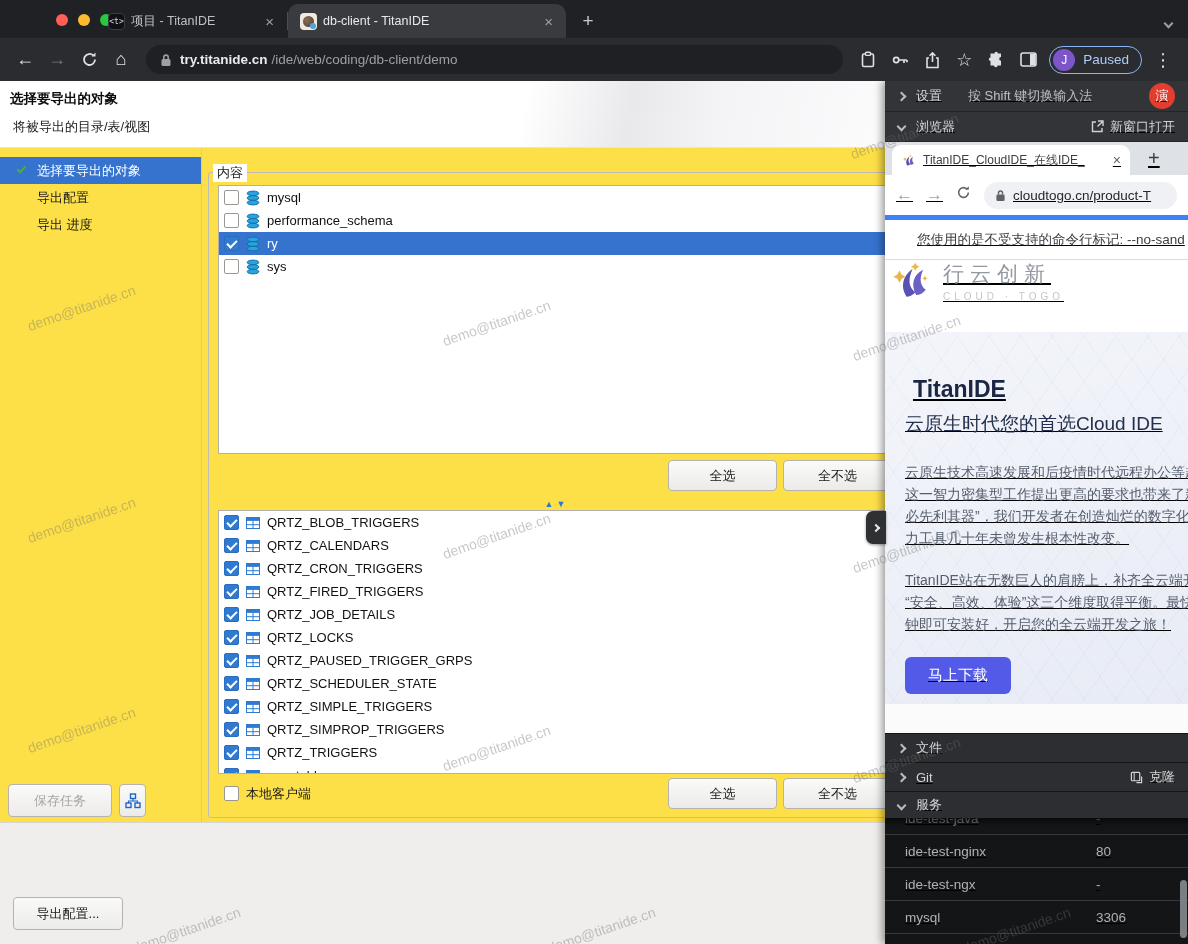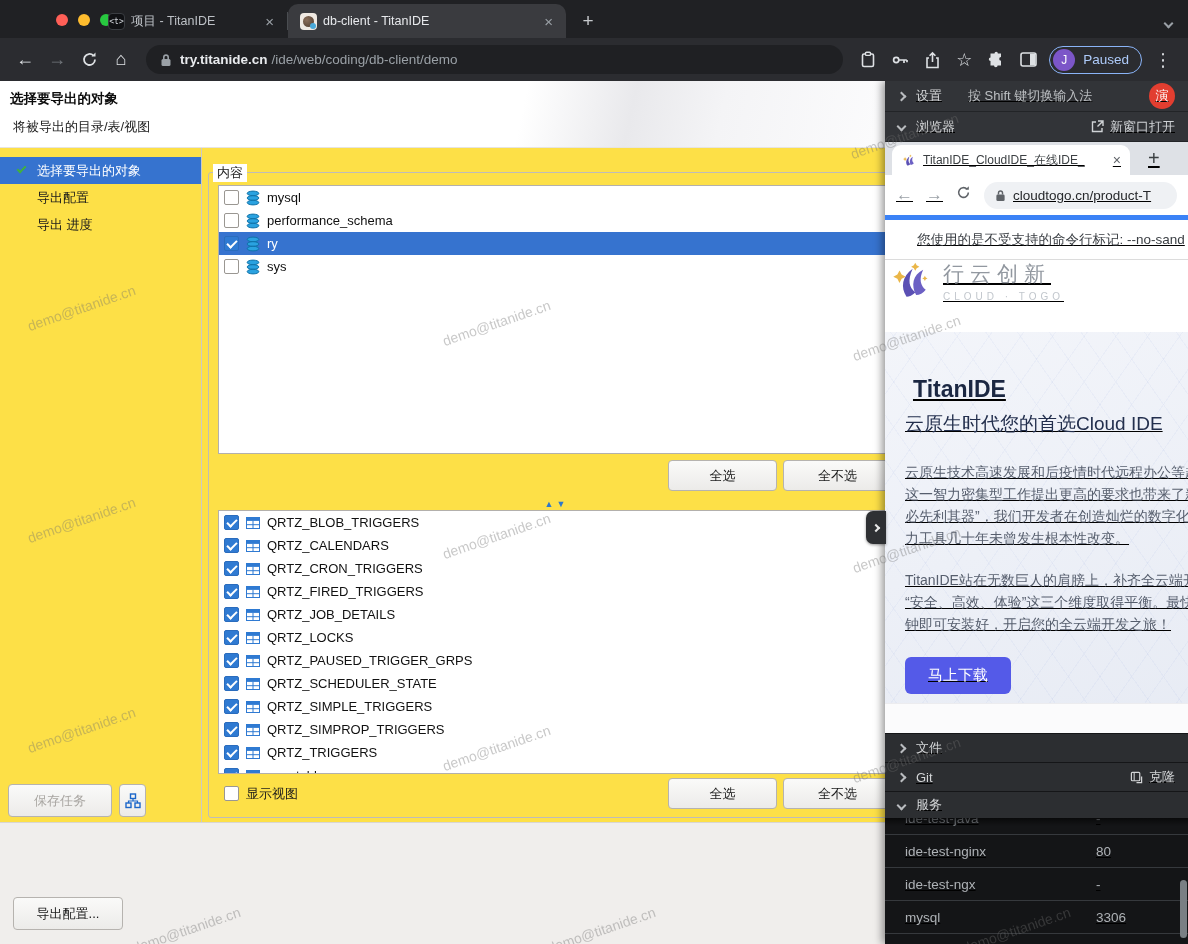--- a/index.html
+++ b/index.html
@@ -455,21 +455,21 @@
                   <svg class="rowicon" viewBox="0 0 16 16">
                     <rect x="1.5" y="2.5" width="13" height="11" fill="#fff" stroke="#2f7ad2"></rect>
                     <rect x="1.5" y="2.5" width="13" height="3.4" fill="#2f7ad2"></rect>
                     <path d="M8 5.9v7.6M1.5 9.7h13" stroke="#2f7ad2" fill="none"></path>
                   </svg>
                   <span>gen_table</span>
                 </div>
               </div>
             <div class="bottomrow">
               <span class="cb"></span>
-              <span class="lbl">显示视图</span>
+              <span class="lbl">本地客户端</span>
               <div class="grp">
                 <div class="pushbtn">全选</div>
                 <div class="pushbtn">全不选</div>
               </div>
             </div>
           </div>
         </div>
       </div>
       <div class="strip">
         <div class="pushbtn localbtn">导出配置...</div>

